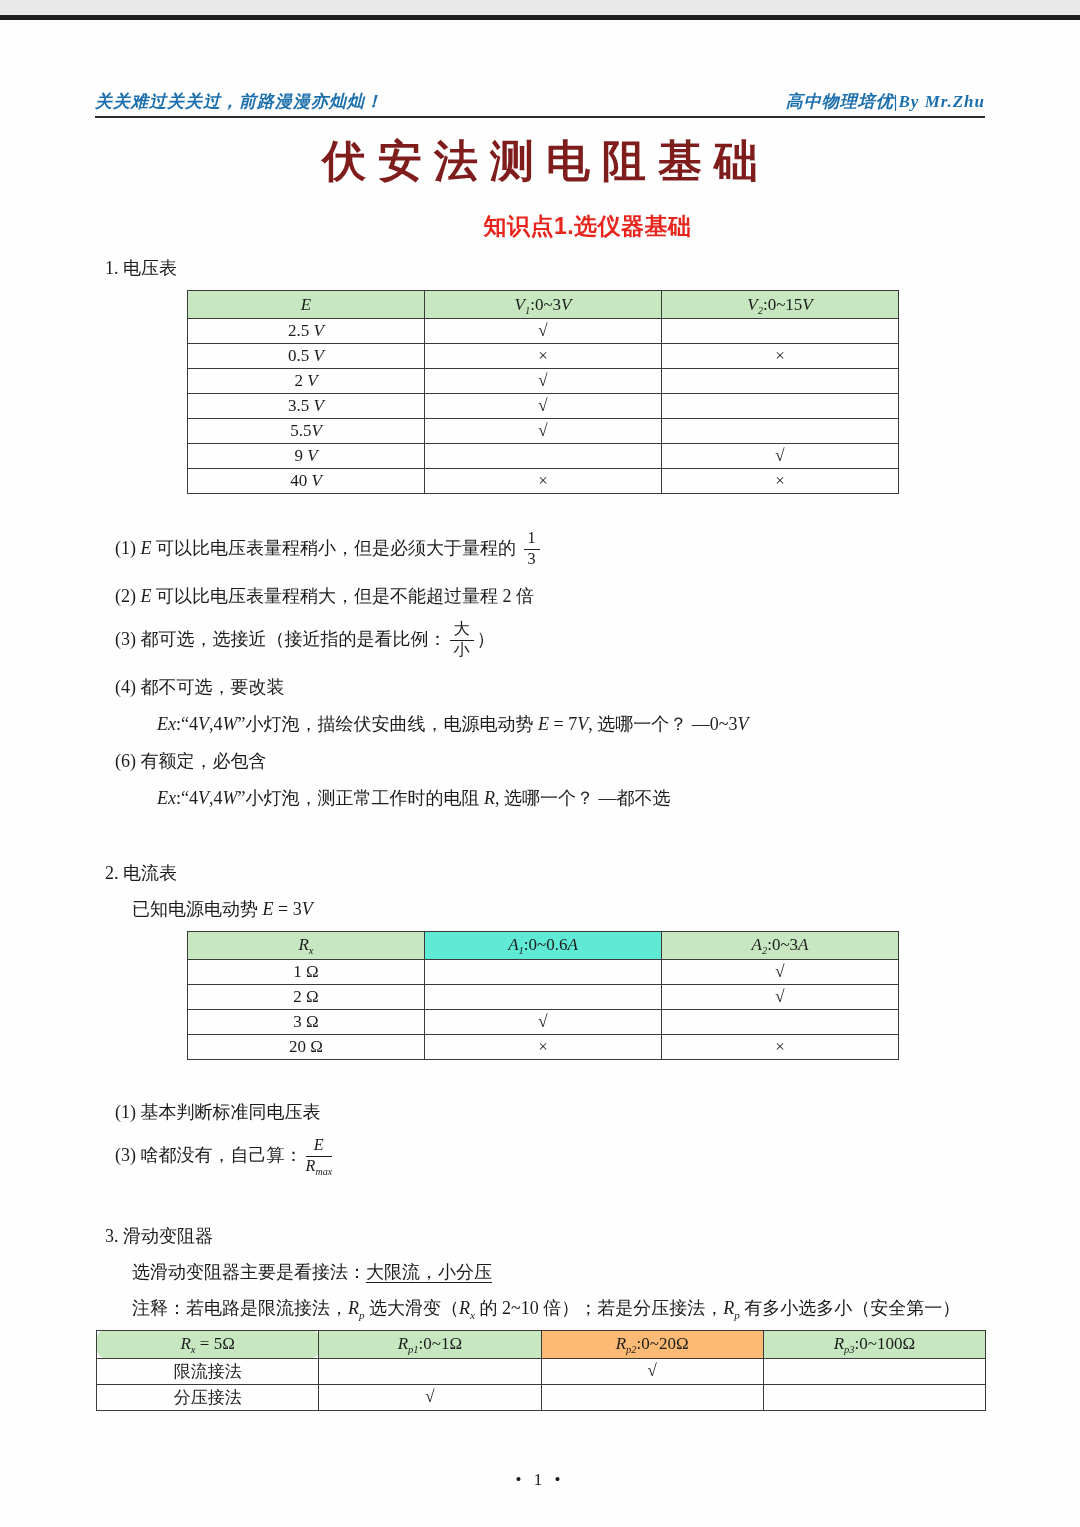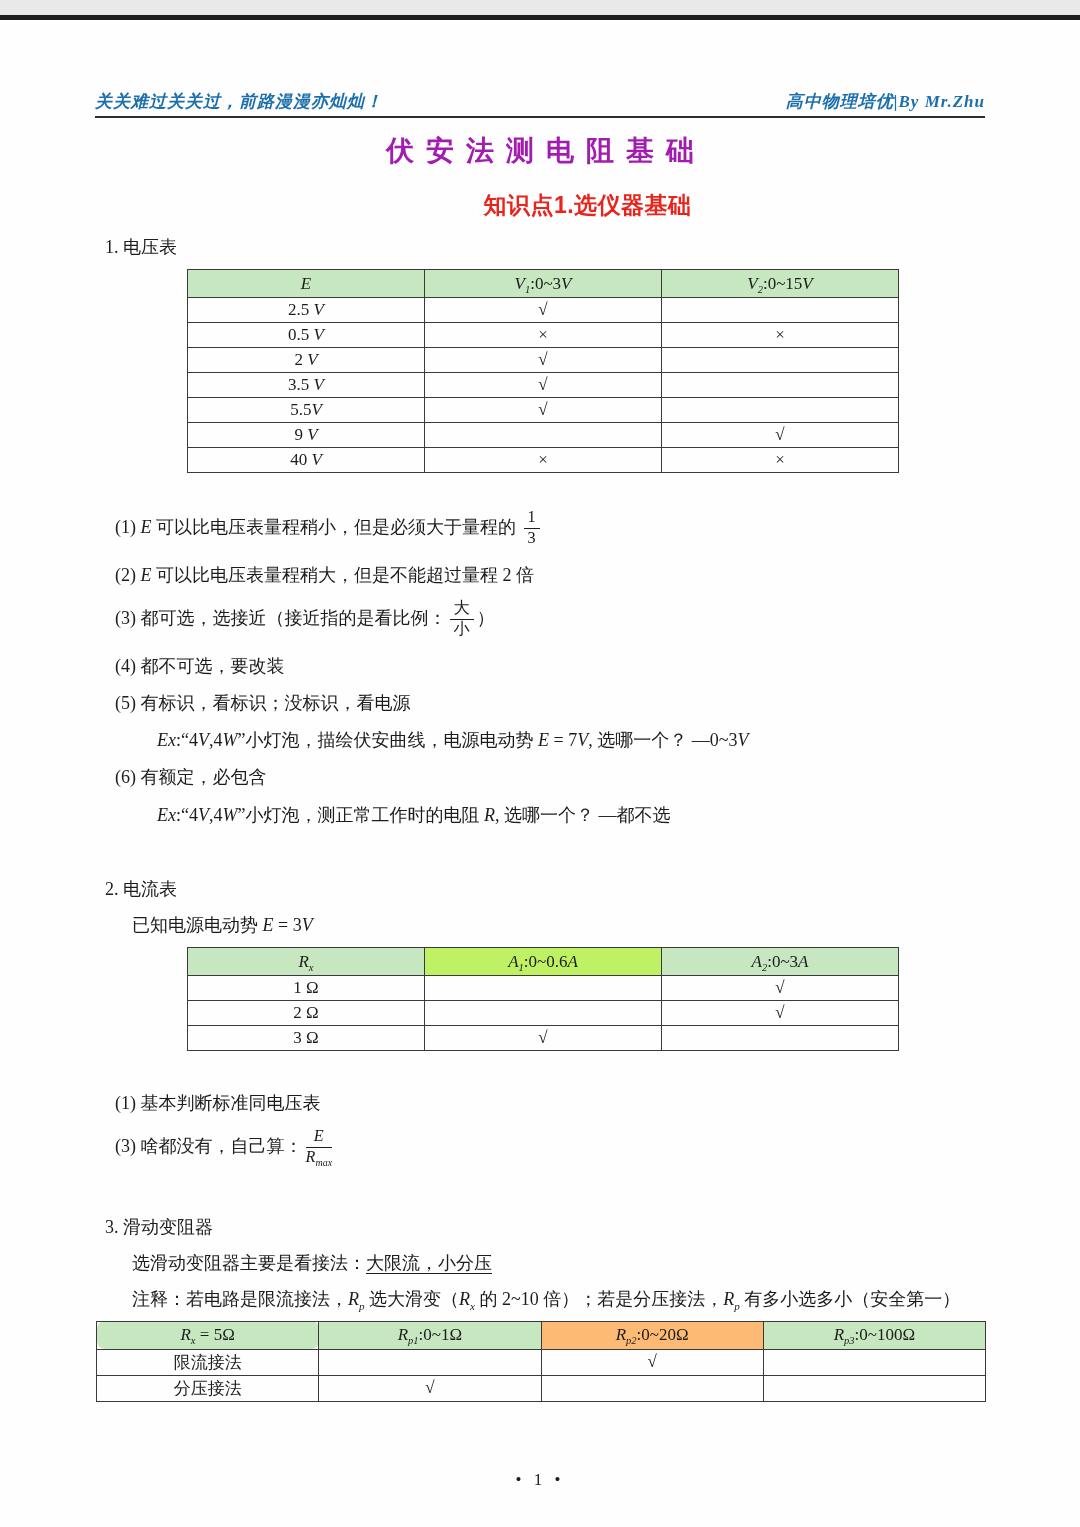--- a/index.html
+++ b/index.html
@@ -20,23 +20,23 @@
     margin:70px 95px 0 95px;
     font-weight:bold; font-style:italic;
     font-size:17px;
     letter-spacing:1px;
   }
   .header-rule { margin:3px 95px 0 95px; border-top:2.5px solid #2e2e2e; }
 
   .doc-title {
     margin:14px 0 0 0;
     text-align:center;
-    font-size:28px; font-weight:900;
+    font-size:44px; font-weight:900;
     letter-spacing:12px; text-indent:12px;
-    color:#a21caf;
+    color:#7f1d1d;
   }
 
   .kp-heading {
     margin:20px 0 0 95px;
     font-family:"Liberation Sans","DejaVu Sans",sans-serif;
     font-size:23px; font-weight:bold;
     letter-spacing:0.5px;
     text-align:center;
   }
 
@@ -146,51 +146,55 @@
           <td>×</td>
           <td>×</td>
         </tr>
       </tbody>
     </table>
   <div class="notes" id="voltmeter-notes">
       <div class="note-line">(1) <i>E</i> 可以比电压表量程稍小，但是必须大于量程的 <span class="frac"><span class="num">1</span><span class="den">3</span></span></div>
       <div class="note-line">(2) <i>E</i> 可以比电压表量程稍大，但是不能超过量程 2 倍</div>
       <div class="note-line">(3) 都可选，选接近（接近指的是看比例：<span class="frac"><span class="num">大</span><span class="den">小</span></span>）</div>
       <div class="note-line">(4) 都不可选，要改装</div>
-      <div class="note-line">(5) 有标识，看标识；没标识，看电源</div>
       <div class="note-line indent"><i>Ex</i>:“4<i>V</i>,4<i>W</i>”小灯泡，描绘伏安曲线，电源电动势 <i>E</i> = 7<i>V</i>, 选哪一个？ —0~3<i>V</i></div>
       <div class="note-line">(6) 有额定，必包含</div>
       <div class="note-line indent"><i>Ex</i>:“4<i>V</i>,4<i>W</i>”小灯泡，测正常工作时的电阻 <i>R</i>, 选哪一个？ —都不选</div>
     </div>
 
   <div class="sec-label sec2">2. 电流表</div>
   <div class="intro-line" id="ammeter-intro">已知电源电动势 <i>E</i> = 3<i>V</i></div>
   <table class="data-table t3col" id="ammeter-table">
       <thead>
         <tr>
           <th style="background: rgb(198, 231, 192);"><i>R</i><sub class="vsub">x</sub></th>
-          <th style="background: #bef264;"><i>A</i><sub class="vsub">1</sub>:0~0.6<i>A</i></th>
+          <th style="background: #5eead4;"><i>A</i><sub class="vsub">1</sub>:0~0.6<i>A</i></th>
           <th style="background: rgb(198, 231, 192);"><i>A</i><sub class="vsub">2</sub>:0~3<i>A</i></th>
         </tr>
       </thead>
       <tbody>
         <tr>
           <td>1 Ω</td>
           <td></td>
           <td>√</td>
         </tr>
         <tr>
           <td>2 Ω</td>
           <td></td>
           <td>√</td>
         </tr>
         <tr>
           <td>3 Ω</td>
           <td>√</td>
           <td></td>
+        </tr>
+        <tr>
+          <td>20 Ω</td>
+          <td>×</td>
+          <td>×</td>
         </tr>
       </tbody>
     </table>
   <div class="notes notes-tight" id="ammeter-notes">
       <div class="note-line">(1) 基本判断标准同电压表</div>
       <div class="note-line">(3) 啥都没有，自己算：<span class="frac"><span class="num"><i>E</i></span><span class="den"><i>R</i><sub class="vsub">max</sub></span></span></div>
     </div>
 
   <div class="sec-label sec3">3. 滑动变阻器</div>
   <div class="intro-line" id="rheostat-line1">选滑动变阻器主要是看接法：<span class="uline">大限流，小分压</span></div>

